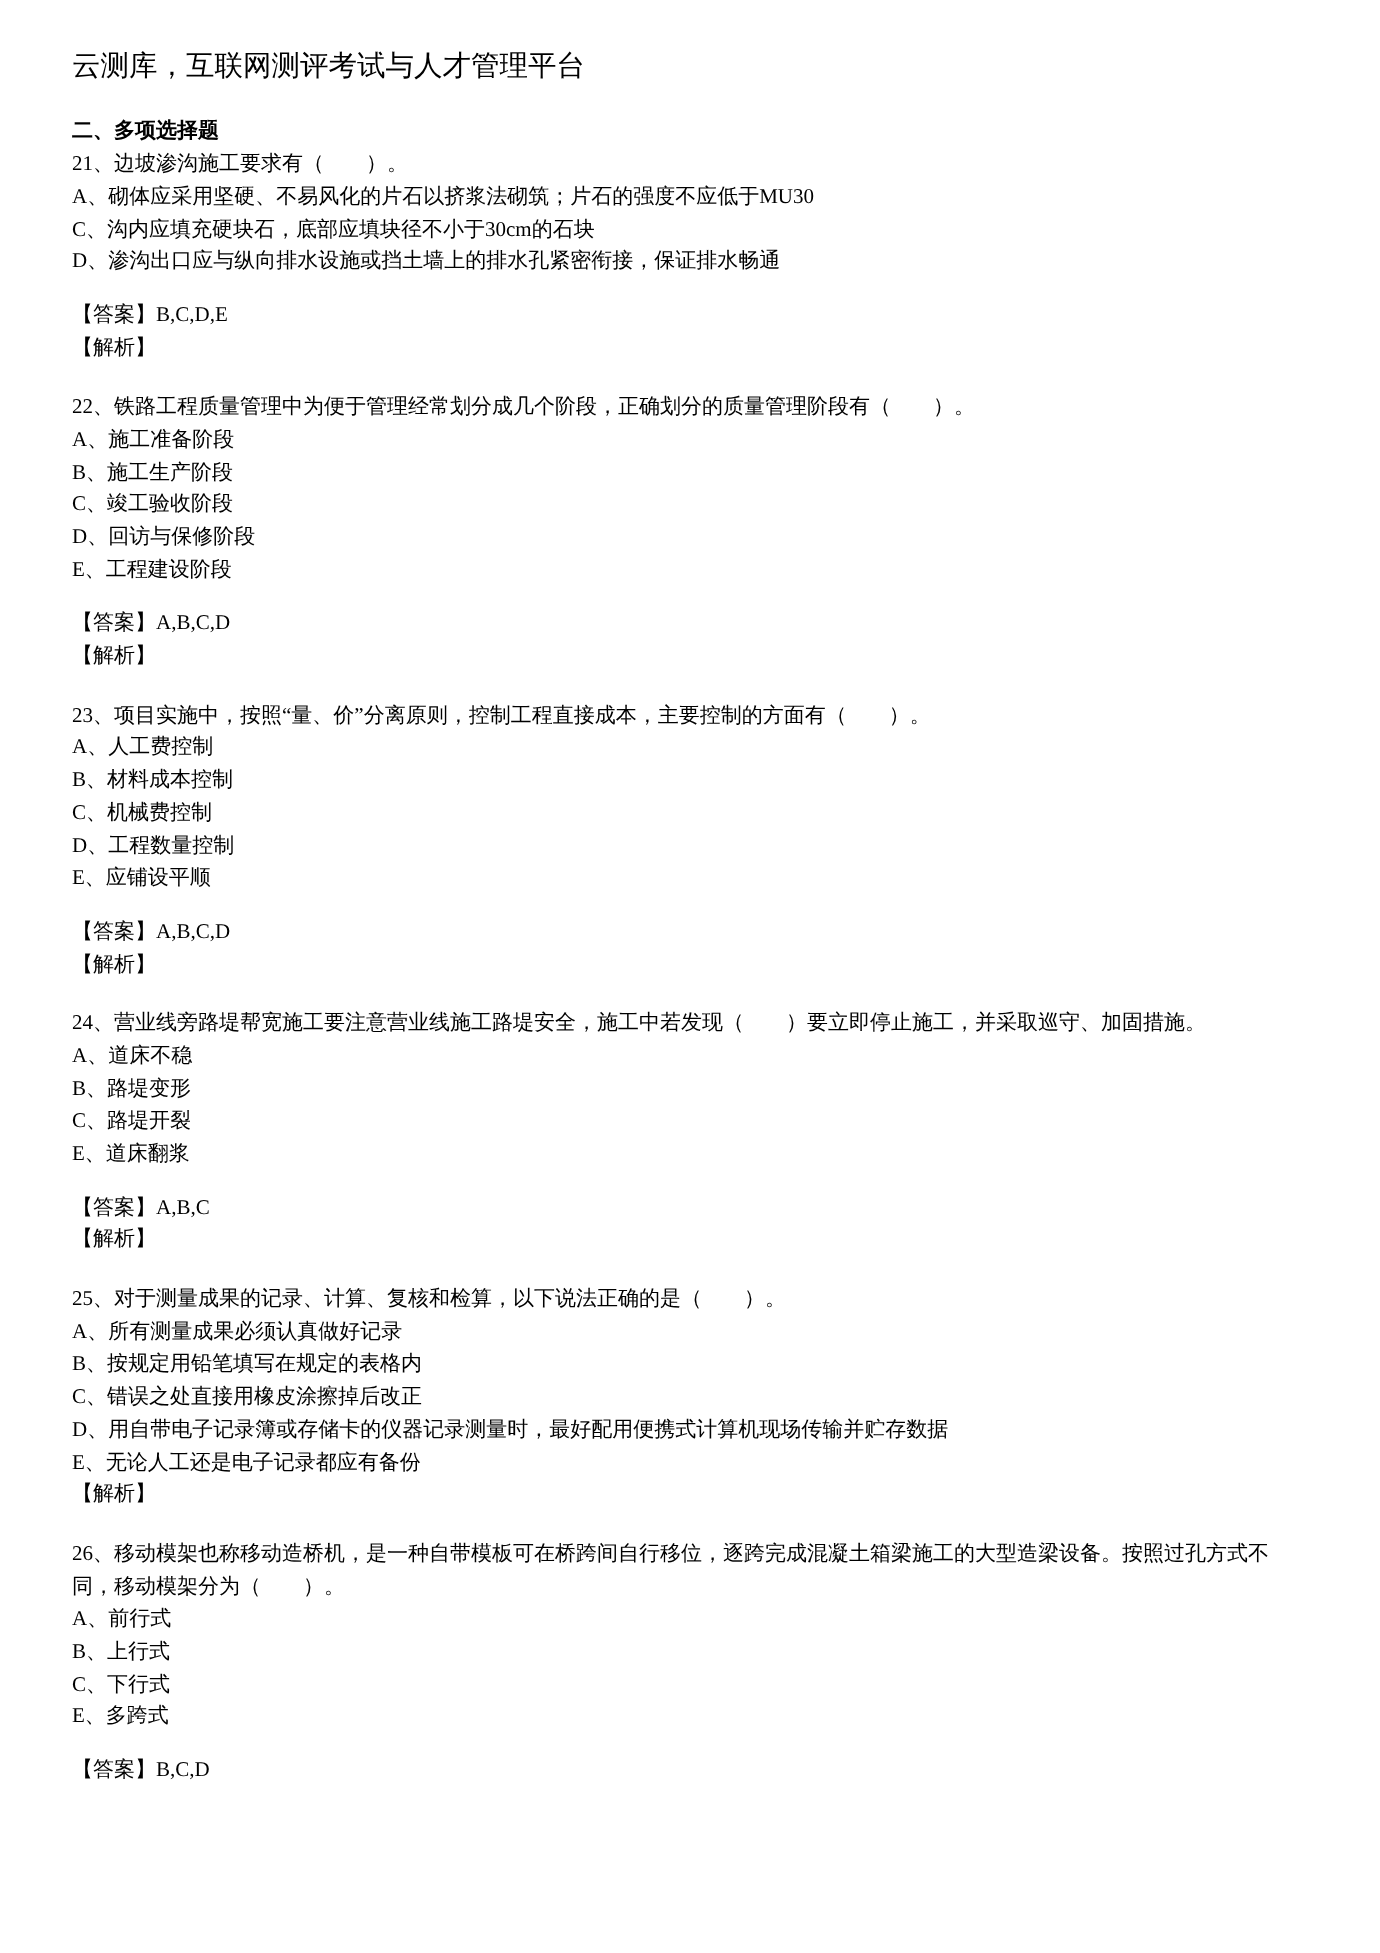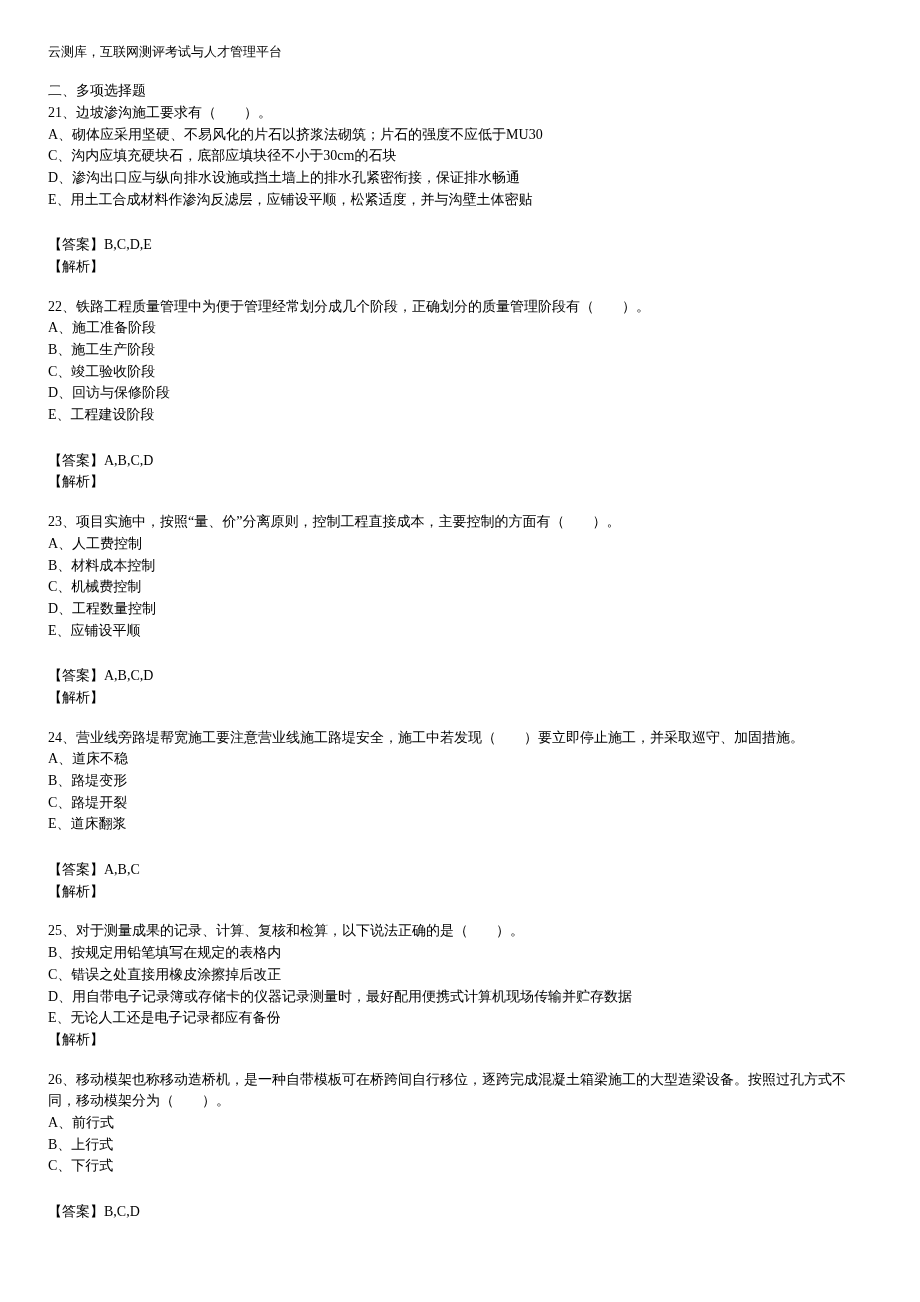--- a/index.html
+++ b/index.html
@@ -6,50 +6,48 @@
     body {
       font-family: "SimSun", "宋体", serif;
       font-size: 14px;
       line-height: 1.55;
       color: #000;
       background: #fff;
       width: 920px;
       padding: 30px 48px 20px 48px;
     }
     .header-title {
-      font-size: 13px;
+      font-size: 19px;
       margin-bottom: 18px;
-      margin-top: 12px;
     }
     .section-heading {
-      font-weight: normal;
+      font-weight: bold;
       font-size: 14px;
     }
     .question-block {
       margin-bottom: 4px;
     }
     .q-stem { }
     .q-option { }
-    .answer-line { margin-top: 24px; }
+    .answer-line { margin-top: 14px; }
     .analysis-line { }
     .gap { height: 14px; }
   </style>
 </head>
 <body>
 
 <div class="header-title">云测库，互联网测评考试与人才管理平台</div>
 
 <div class="section-heading">二、多项选择题</div>
 
 <div class="question-block">
   <div class="q-stem">21、边坡渗沟施工要求有（　　）。</div>
   <div class="q-option">A、砌体应采用坚硬、不易风化的片石以挤浆法砌筑；片石的强度不应低于MU30</div>
   <div class="q-option">C、沟内应填充硬块石，底部应填块径不小于30cm的石块</div>
   <div class="q-option">D、渗沟出口应与纵向排水设施或挡土墙上的排水孔紧密衔接，保证排水畅通</div>
-  <div class="q-option">E、用土工合成材料作渗沟反滤层，应铺设平顺，松紧适度，并与沟壁土体密贴</div>
   <div class="answer-line">【答案】B,C,D,E</div>
   <div class="analysis-line">【解析】</div>
 </div>
 <div class="gap"></div>
 
 <div class="question-block">
   <div class="q-stem">22、铁路工程质量管理中为便于管理经常划分成几个阶段，正确划分的质量管理阶段有（　　）。</div>
   <div class="q-option">A、施工准备阶段</div>
   <div class="q-option">B、施工生产阶段</div>
   <div class="q-option">C、竣工验收阶段</div>
@@ -78,28 +76,30 @@
   <div class="q-option">B、路堤变形</div>
   <div class="q-option">C、路堤开裂</div>
   <div class="q-option">E、道床翻浆</div>
   <div class="answer-line">【答案】A,B,C</div>
   <div class="analysis-line">【解析】</div>
 </div>
 <div class="gap"></div>
 
 <div class="question-block">
   <div class="q-stem">25、对于测量成果的记录、计算、复核和检算，以下说法正确的是（　　）。</div>
+  <div class="q-option">A、所有测量成果必须认真做好记录</div>
   <div class="q-option">B、按规定用铅笔填写在规定的表格内</div>
   <div class="q-option">C、错误之处直接用橡皮涂擦掉后改正</div>
   <div class="q-option">D、用自带电子记录簿或存储卡的仪器记录测量时，最好配用便携式计算机现场传输并贮存数据</div>
   <div class="q-option">E、无论人工还是电子记录都应有备份</div>
   <div class="analysis-line">【解析】</div>
 </div>
 <div class="gap"></div>
 
 <div class="question-block">
   <div class="q-stem">26、移动模架也称移动造桥机，是一种自带模板可在桥跨间自行移位，逐跨完成混凝土箱梁施工的大型造梁设备。按照过孔方式不同，移动模架分为（　　）。</div>
   <div class="q-option">A、前行式</div>
   <div class="q-option">B、上行式</div>
   <div class="q-option">C、下行式</div>
+  <div class="q-option">E、多跨式</div>
   <div class="answer-line">【答案】B,C,D</div>
 
 </div>
 
 </body></html>

